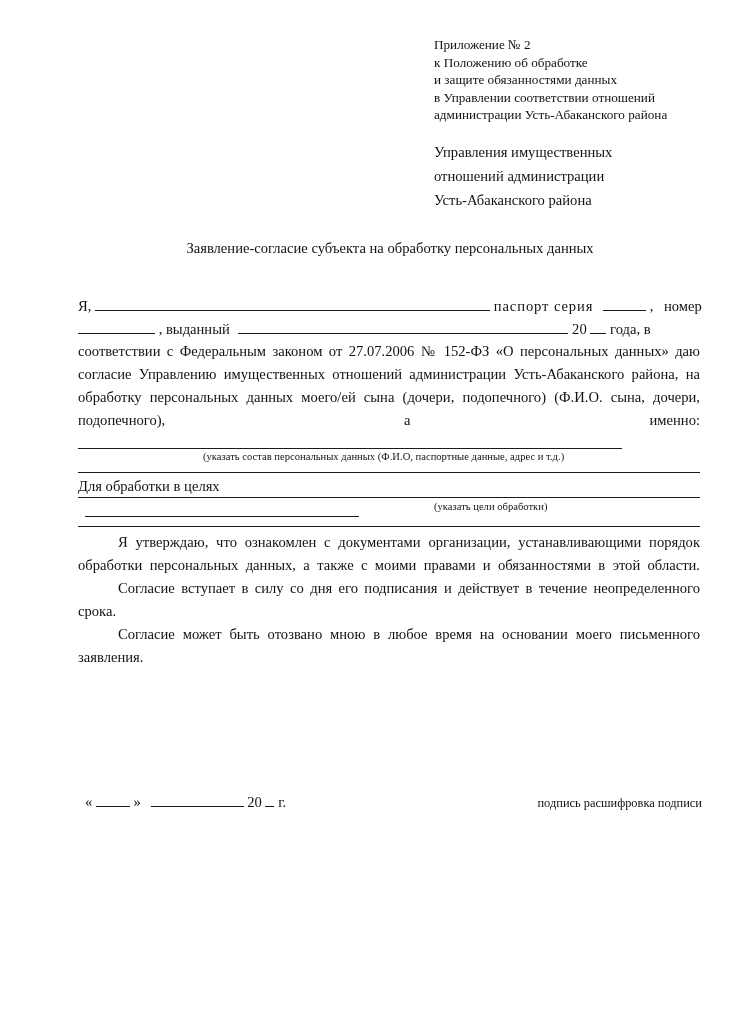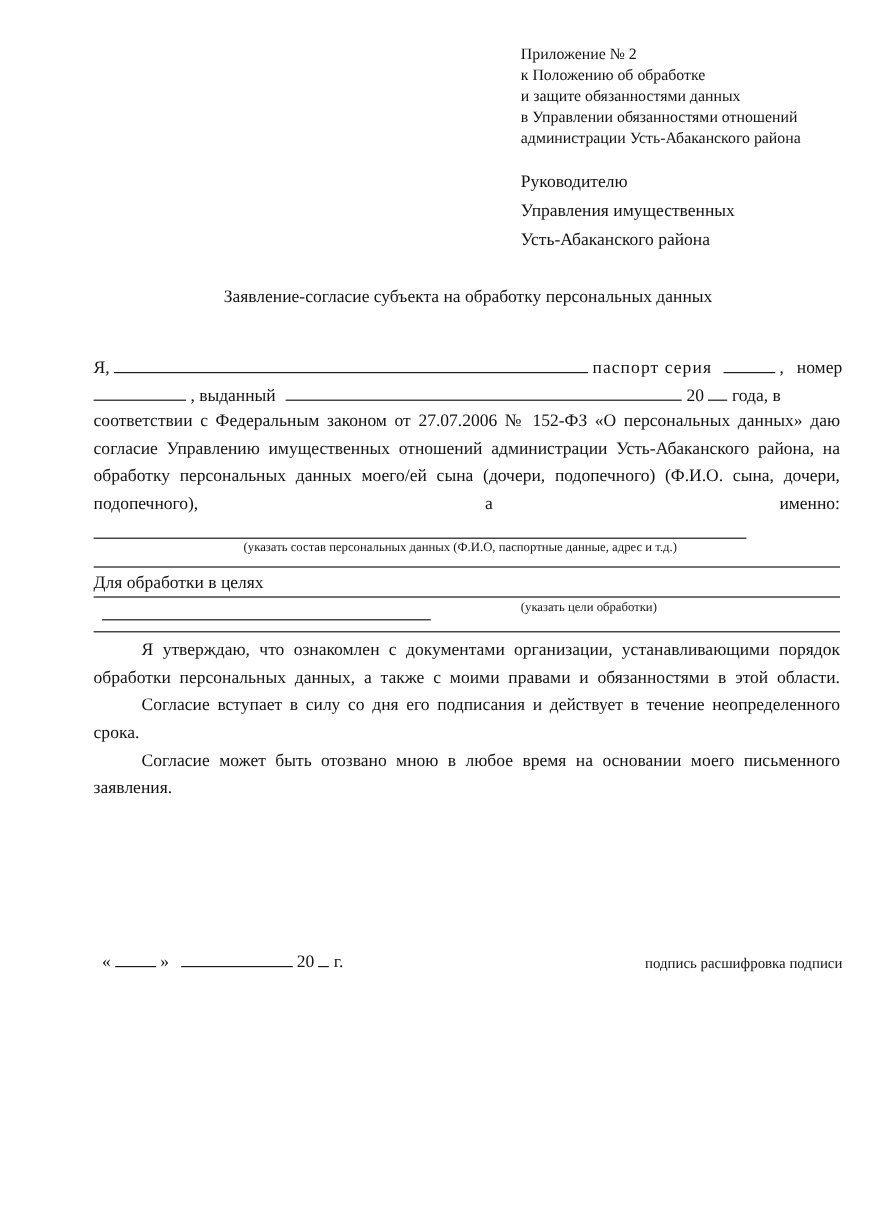--- a/index.html
+++ b/index.html
@@ -143,27 +143,27 @@
 </style>
 </head>
 <body>
 
 <div class="page">
 
   <div class="header-block">
     <div>Приложение № 2</div>
     <div>к Положению об обработке</div>
     <div>и защите обязанностями данных</div>
-    <div>в Управлении обязанностями отношений</div>
+    <div>в Управлении соответствии отношений</div>
     <div>администрации Усть-Абаканского района</div>
   </div>
 
   <div class="addressee-block">
-    <div>Руководителю</div>
     <div>Управления имущественных</div>
+    <div>отношений администрации</div>
     <div>Усть-Абаканского района</div>
   </div>
 
   <div class="doc-title">
     <div>Заявление-согласие субъекта на обработку персональных данных</div>
   </div>
 
   <div class="body-area">
 
     <div class="form-row">

